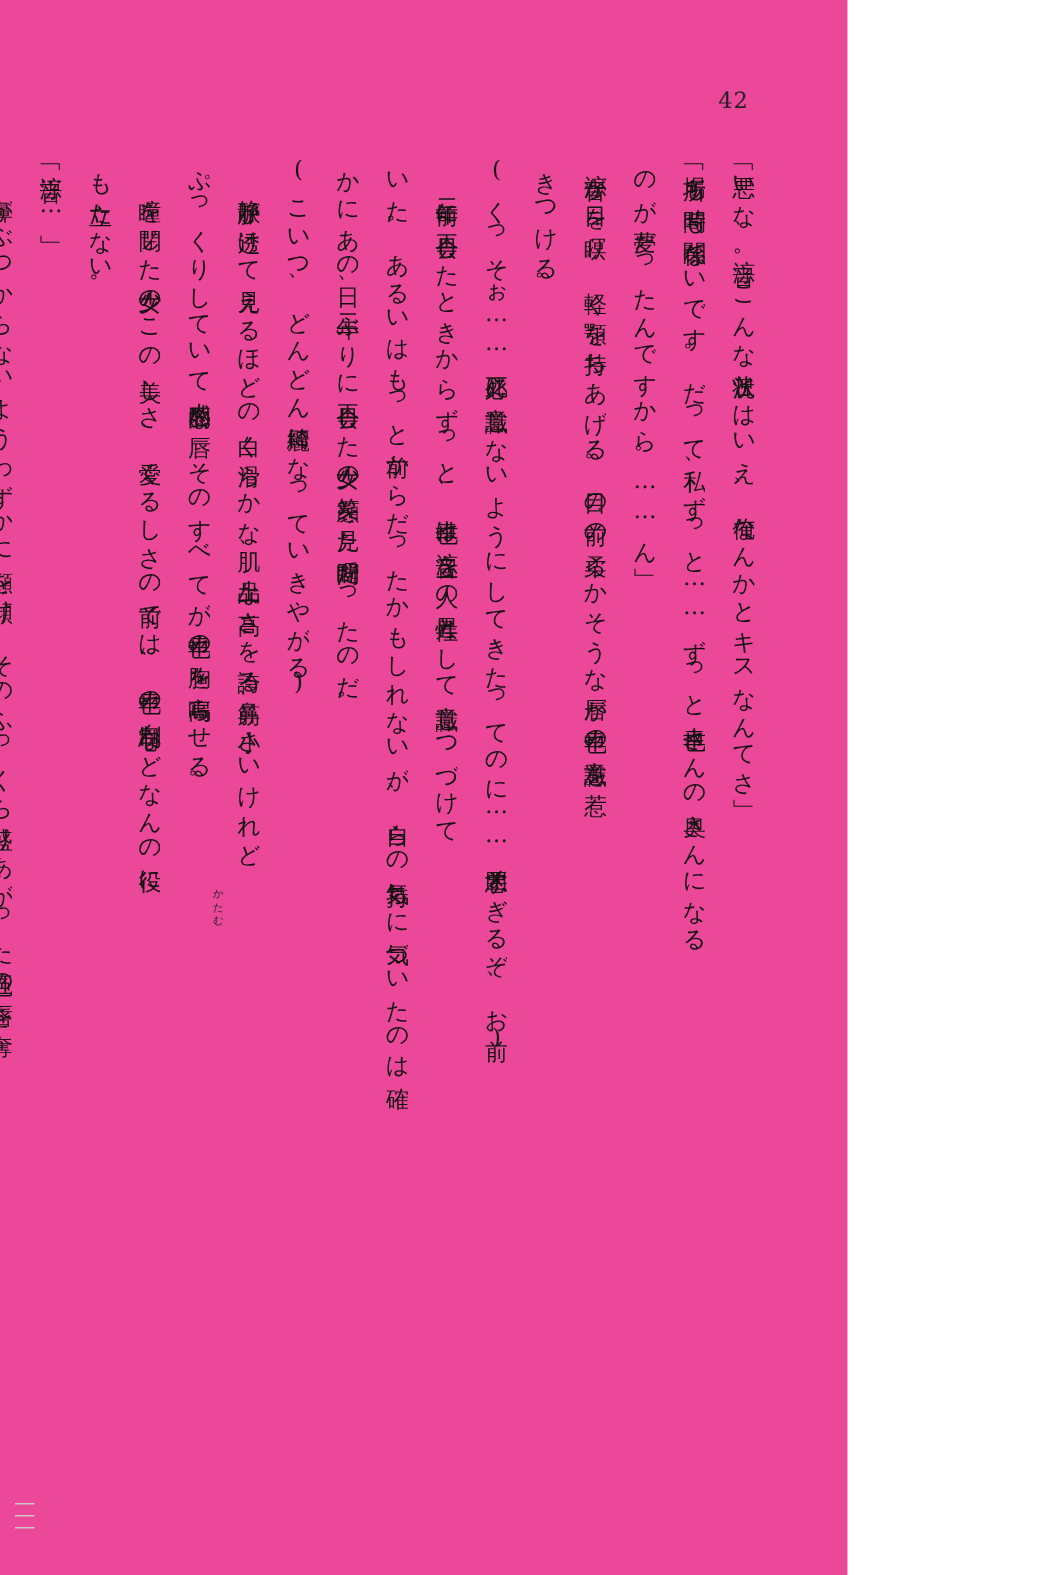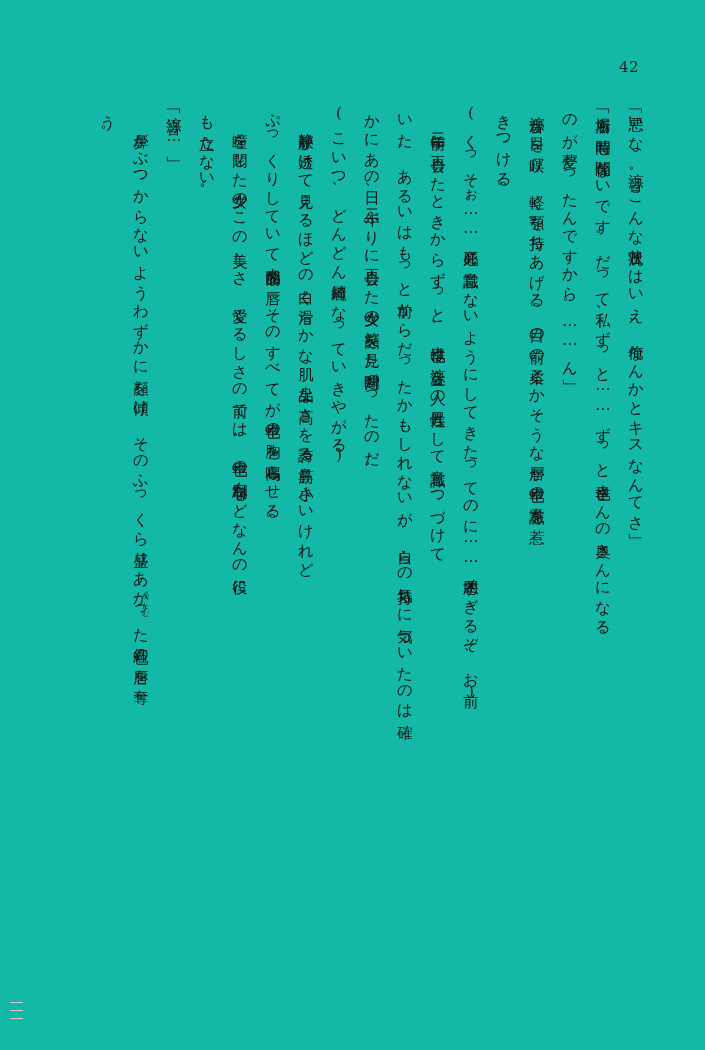--- a/index.html
+++ b/index.html
@@ -9,23 +9,23 @@
   }
   body {
     width: 705px;
     height: 1050px;
     overflow: hidden;
     font-family: "DejaVu Serif", "Liberation Serif", serif;
     color: #1a1a1a;
   }
   .page {
     position: relative;
-    width: 705px;
+    width: 565px;
     height: 1050px;
-    background: #14b8a6;
+    background: #ec4899;
   }
   .page-number {
     position: absolute;
     top: 58px;
     right: 66px;
     font-size: 15px;
     font-family: "DejaVu Serif", "Liberation Serif", serif;
     color: #222;
     letter-spacing: 0.5px;
   }

